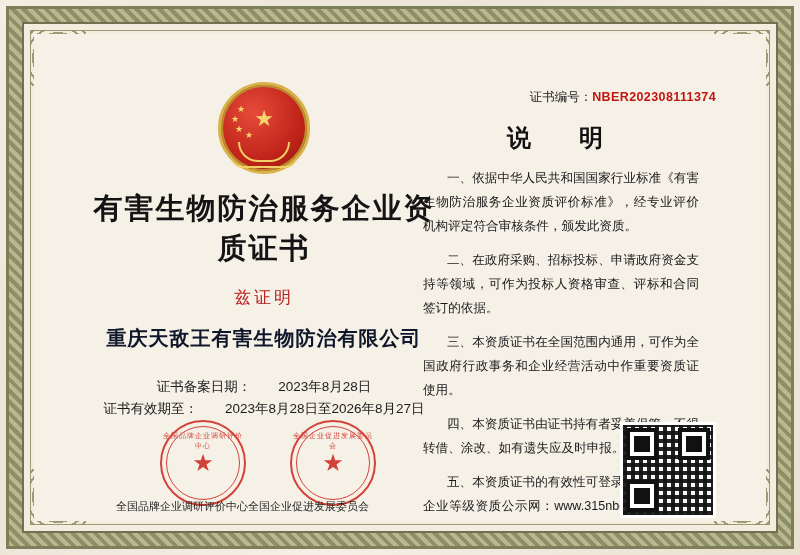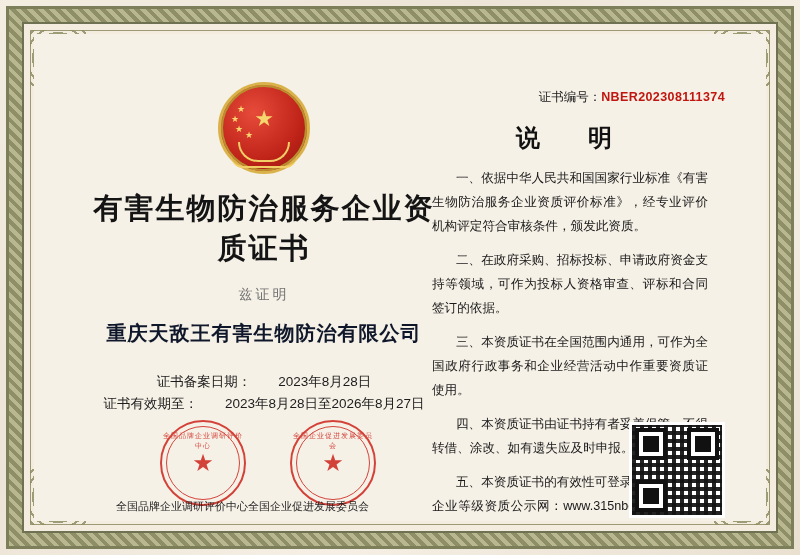--- a/index.html
+++ b/index.html
@@ -94,21 +94,21 @@
   .emblem .wheat{
     position:absolute;left:50%;bottom:6px;transform:translateX(-50%);
     width:66px;height:10px;border-bottom:2px solid #f2cf66;border-radius:0 0 40px 40px;
   }
   h1.title{
     margin:14px 0 0;font-size:29px;line-height:40px;font-weight:bold;
     color:#141414;letter-spacing:2px;
   }
   h1.title .l2{display:block;}
   .zizhengming{
-    margin-top:18px;font-size:14px;color:#737373;letter-spacing:3px;
+    margin-top:18px;font-size:17px;color:#b91c1c;letter-spacing:3px;
   }
   .company{
     margin-top:16px;font-size:20px;font-weight:bold;color:#0f172a;letter-spacing:1px;
   }
   .grade{
     margin-top:16px;font-size:40px;font-weight:bold;letter-spacing:4px;
     color:#c0160f;
     text-shadow:1px 1px 0 #7c0b06, 2px 2px 2px rgba(0,0,0,.25);
   }
   .dates{
@@ -137,21 +137,21 @@
   .seal.s1{left:60px;top:0;}
   .seal.s2{left:190px;top:0;}
   .seal-caption{
     position:absolute;bottom:-2px;font-size:11px;color:#1d1d1d;white-space:nowrap;
   }
   .seal-caption.c1{left:16px;}
   .seal-caption.c2{left:148px;}
 
   
   .right{
-    position:absolute;right:41px;top:44px;width:310px;height:440px;
+    position:absolute;right:50px;top:44px;width:310px;height:440px;
     color:#141414;
   }
   .certno{
     text-align:right;font-size:12.5px;line-height:18px;margin-top:10px;
   }
   .certno .label{color:#1a1a1a;}
   .certno .value{color:#c0160f;font-weight:bold;letter-spacing:.4px;}
   .shuoming{
     margin-top:16px;text-align:center;font-size:24px;font-weight:bold;
     letter-spacing:12px;color:#111;

